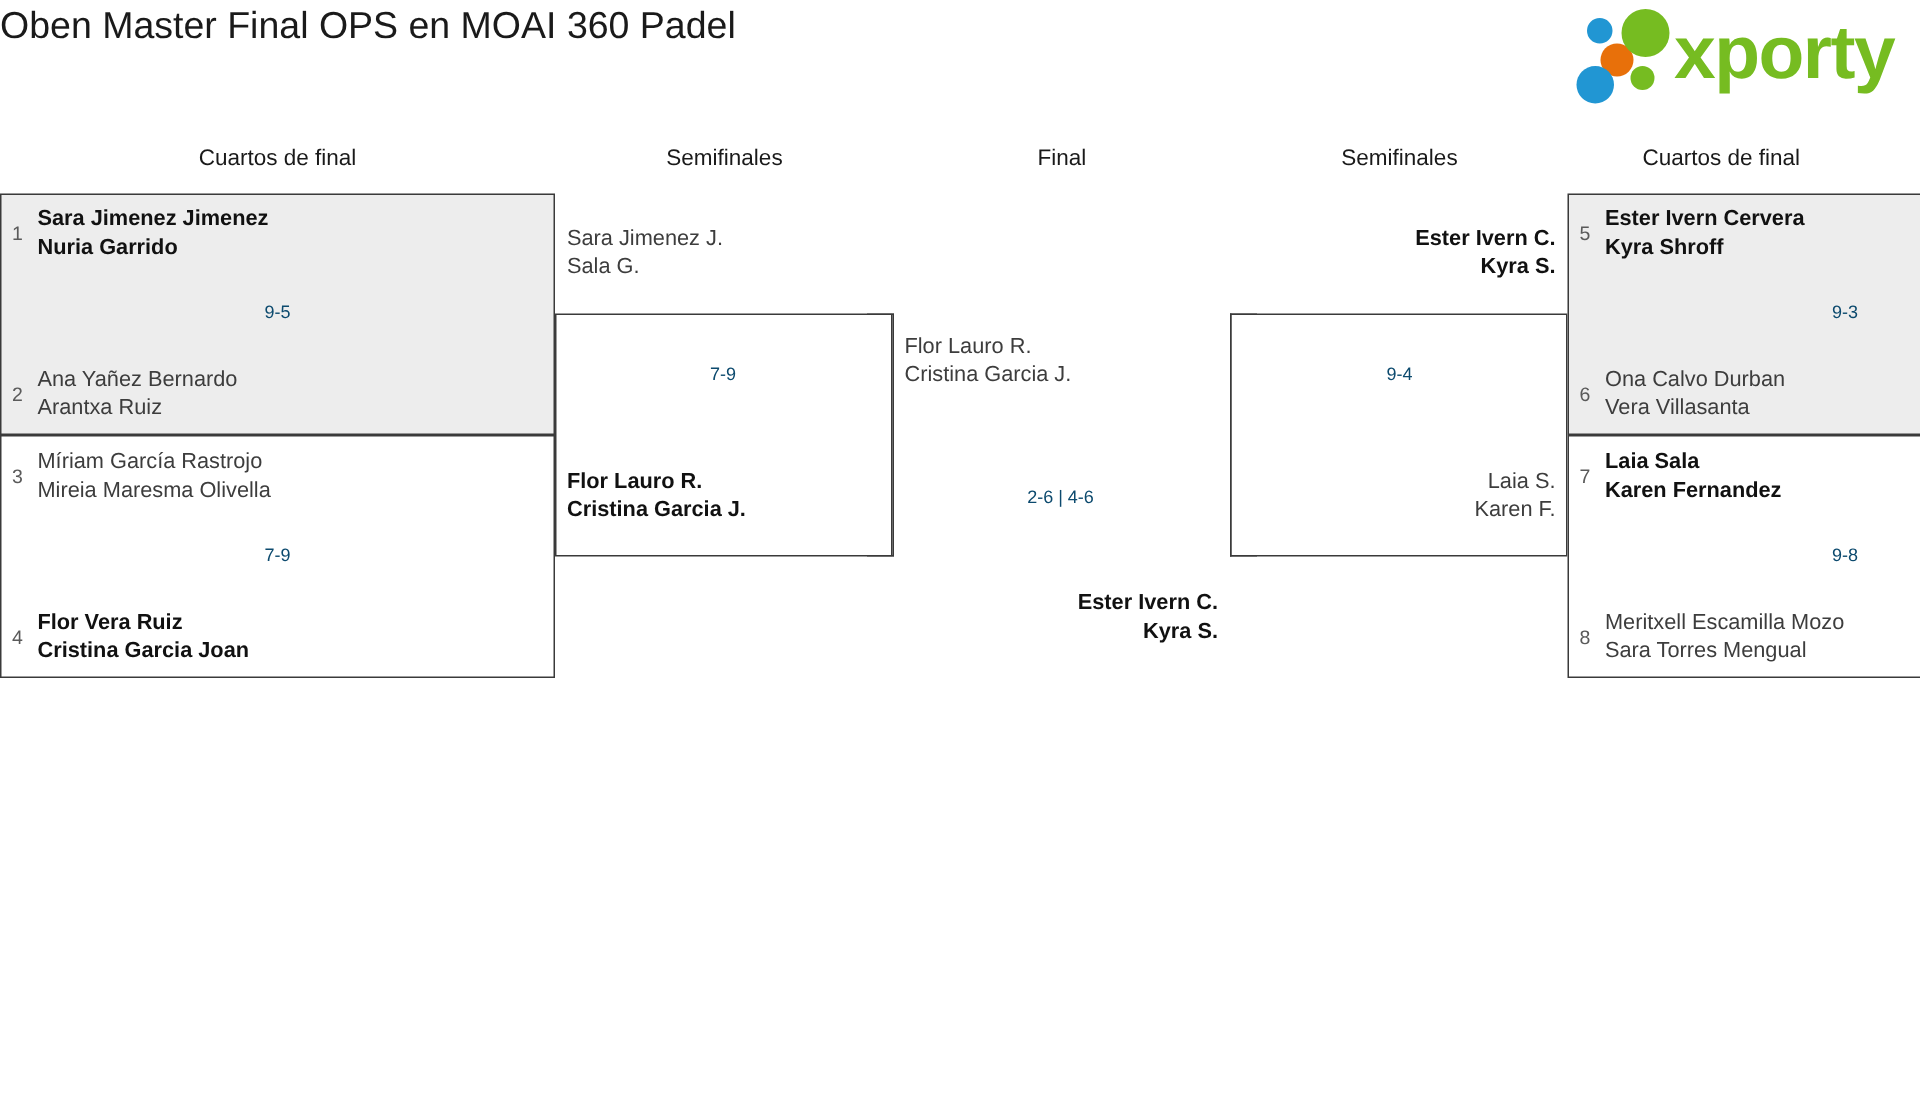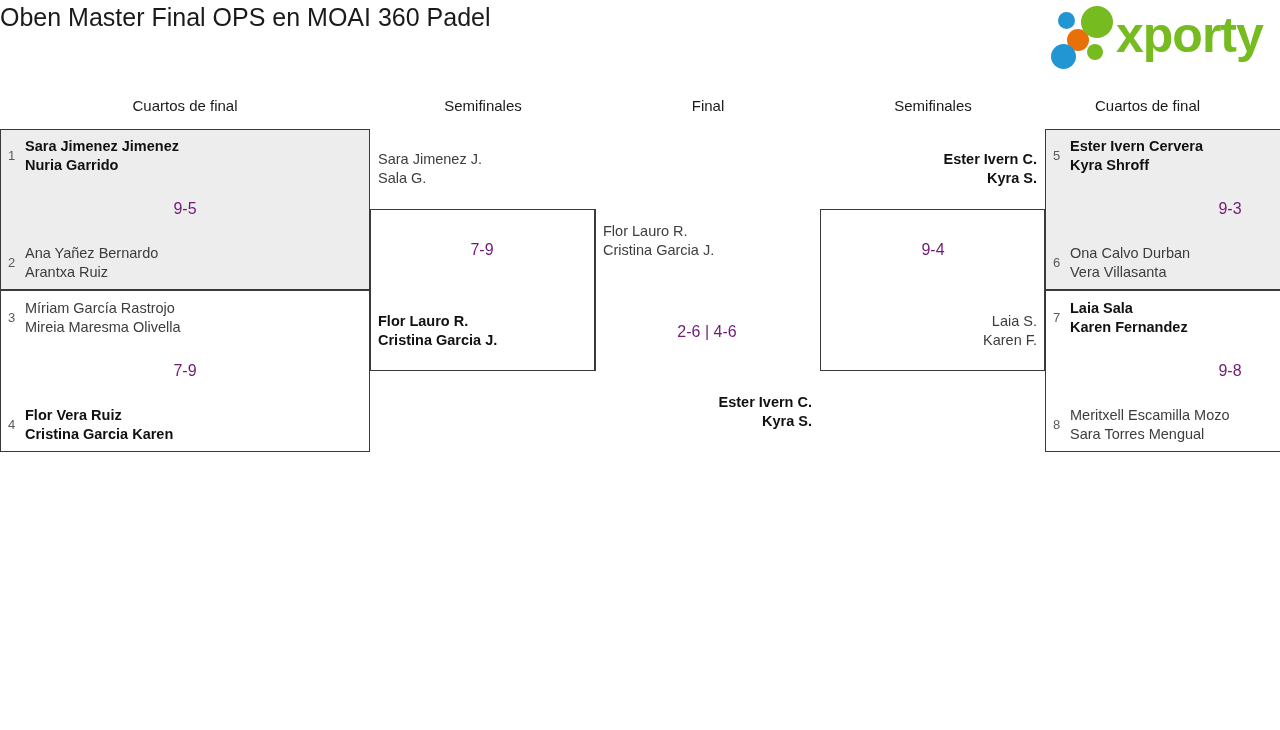--- a/index.html
+++ b/index.html
@@ -113,23 +113,23 @@
   .seed {
     position: absolute;
     font-size: 13px;
     line-height: 16px;
     color: #5a5a5a;
     white-space: nowrap;
   }
 
   .score {
     position: absolute;
-    font-size: 16px;
+    font-size: 12px;
     line-height: 19px;
-    color: #701a75;
+    color: #0c4a6e;
     white-space: nowrap;
     text-align: center;
   }
 </style>
 </head>
 <body>
 
 <div id="header">
 
   <div id="title-block">
@@ -175,21 +175,21 @@
   </div>
   <div class="seed" style="left:8px; top:310px;">3</div>
   <div class="team" style="left:25px; top:299px;">
     <span class="pl">Míriam García Rastrojo</span>
     <span class="pl">Mireia Maresma Olivella</span>
   </div>
   <div class="score" style="left:95px; top:361px; width:180px;">7-9</div>
   <div class="seed" style="left:8px; top:417px;">4</div>
   <div class="team winner" style="left:25px; top:406px;">
     <span class="pl">Flor Vera Ruiz</span>
-    <span class="pl">Cristina Garcia Karen</span>
+    <span class="pl">Cristina Garcia Joan</span>
   </div>
 
   <div class="sf-box" style="left:370px; top:209px; width:225px; height:162px;">
   </div>
   <div class="team" style="left:378px; top:150px;">
     <span class="pl">Sara Jimenez J.</span>
     <span class="pl">Sala G.</span>
   </div>
   <div class="score" style="left:392px; top:240px; width:180px;">7-9</div>
   <div class="team winner" style="left:378px; top:312px;">

